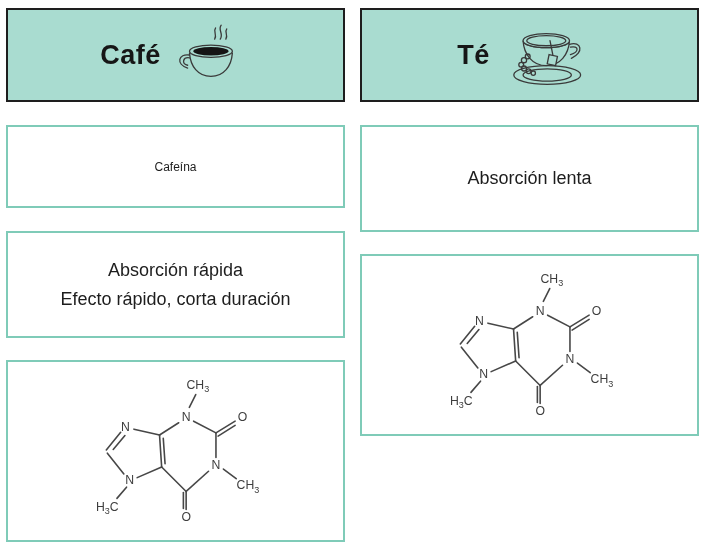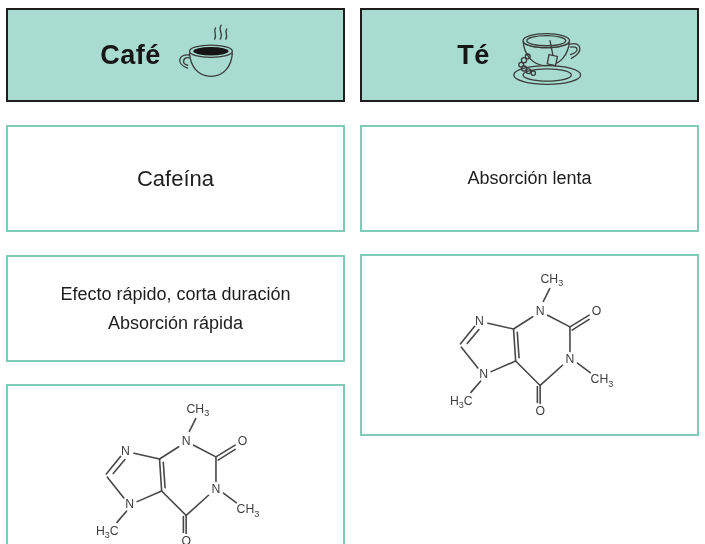--- a/index.html
+++ b/index.html
@@ -37,21 +37,21 @@
   .cell{
     box-sizing:border-box;
     background:#ffffff;
     border:2px solid #7fcbb8;
     display:flex;
     flex-direction:column;
     align-items:center;
     justify-content:center;
     text-align:center;
   }
-  .cell-substance{height:107px;margin-top:23px;font-size:22px;}
+  .cell-substance{height:83px;margin-top:23px;font-size:12px;}
   .cell-effects{height:107px;margin-top:23px;font-size:18px;line-height:29px;}
   .cell-molecule{height:182px;margin-top:22px;}
   .cup-icon svg{display:block;}
   .cup-stroke{fill:none;stroke:#3a3a3a;stroke-width:1.4;stroke-linecap:round;}
   .cup-fill-dark{fill:#151515;stroke:none;}
   .cup-fill-bg{fill:#a9dcd0;stroke:#3a3a3a;stroke-width:1.4;}
   .mol-svg{width:181px;height:160px;}
   .mol-svg line{stroke:#474747;stroke-width:1.5;stroke-linecap:round;}
   .mol-svg text{
     fill:#3e3e3e;
@@ -79,22 +79,22 @@
           <path class="cup-stroke" d="M22 36 C15 35 13 42 20 44"></path>
         </svg>
       </span>
     </div>
 
     <div class="cell cell-substance">
       <span>Cafeína</span>
     </div>
 
     <div class="cell cell-effects">
+      <span>Absorción rápida</span>
       <span>Efecto rápido, corta duración</span>
-      <span>Absorción rápida</span>
     </div>
 
     <div class="cell cell-molecule">
       <svg class="mol-svg" viewBox="0 0 170 150">
           <line x1="98" y1="34" x2="104" y2="22"></line>
           <line x1="102" y1="47" x2="123" y2="58"></line>
           <line x1="123" y1="58" x2="141" y2="47"></line>
           <line x1="125" y1="61" x2="141" y2="51"></line>
           <line x1="123" y1="58" x2="123" y2="81"></line>
           <line x1="130" y1="92" x2="142" y2="101"></line>

